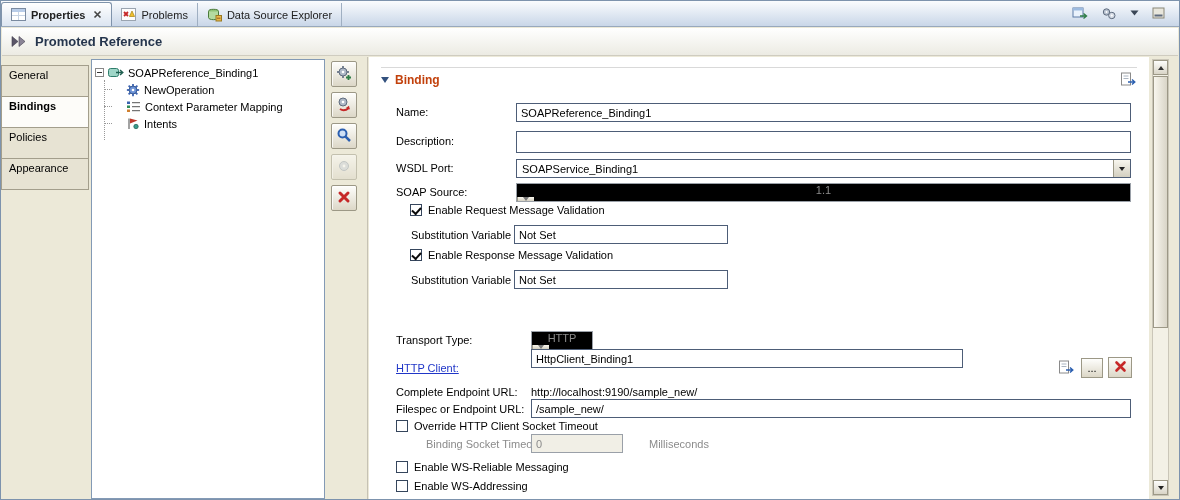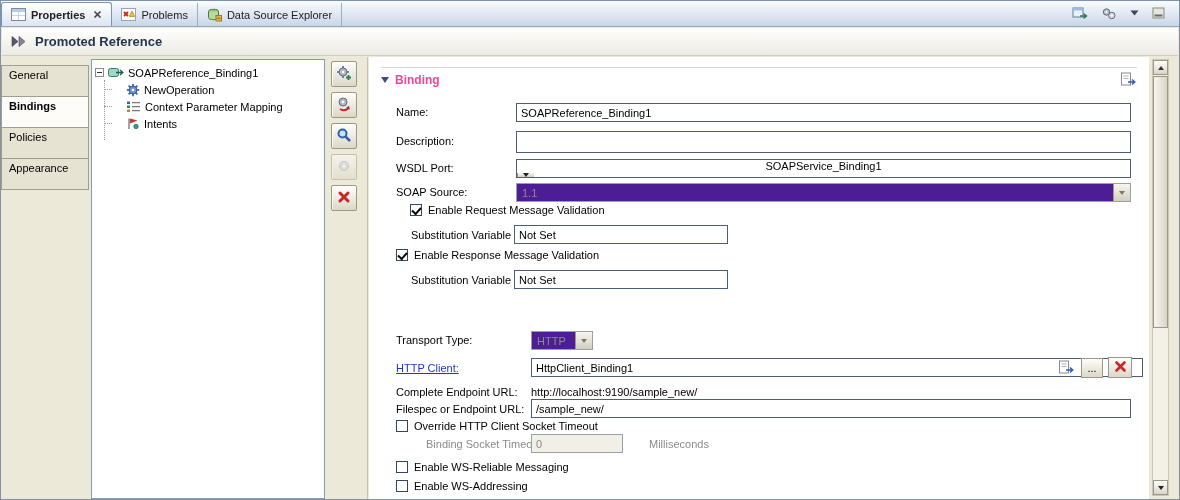--- a/index.html
+++ b/index.html
@@ -42,31 +42,31 @@
   .toolbtn{width:26px;height:26px;border:1px solid #9c9886;border-radius:2px;background:linear-gradient(#fefefc,#dcd7c7);box-shadow:inset 1px 1px 0 rgba(255,255,255,.8);display:flex;align-items:center;justify-content:center;cursor:default;}
   .toolbtn.disabled{opacity:.5;}
   .vsep{position:absolute;left:366px;top:56px;bottom:0;width:1px;background:#c6c2b4;}
 
   
   .form{position:absolute;left:368px;top:56px;width:780px;bottom:0;background:#fff;}
   .section-head{position:absolute;left:12px;width:756px;border-top:1px solid #d9d9d9;padding-top:4px;display:flex;align-items:center;gap:6px;}
   .sh-binding{top:10px;}
   .sh-transport{top:238px;}
   .twistie{width:0;height:0;border-left:4px solid transparent;border-right:4px solid transparent;border-top:6px solid #33517e;}
-  .section-title{font-size:12px;font-weight:bold;color:#ec4899;}
+  .section-title{font-size:12px;font-weight:bold;color:#c2410c;}
   .section-action{margin-left:auto;display:flex;}
   .flabel{position:absolute;white-space:nowrap;}
   .statictext{position:absolute;white-space:nowrap;}
   .txt{position:absolute;height:19px;border:1px solid #4d5d77;background:#fff;font-family:"Liberation Sans",sans-serif;font-size:11px;padding:0 4px;}
   .txt:disabled{background:#f1efe6;color:#8b8b8b;border-color:#9aa0a8;}
   .combo{position:absolute;height:19px;border:1px solid #4d5d77;background:#fff;display:flex;align-items:center;}
   .combo-val{flex:1;padding:0 5px;overflow:hidden;white-space:nowrap;}
   .combo-btn{width:17px;align-self:stretch;border-left:1px solid #9c9886;background:linear-gradient(#f8f6ee,#d3cfc0);display:flex;align-items:center;justify-content:center;}
   .darr{width:0;height:0;border-left:3px solid transparent;border-right:3px solid transparent;border-top:4px solid #222;}
-  .combo.disabled{background:#4c1d95;border-color:#9aa0a8;}
+  .combo.disabled{background:#000000;border-color:#9aa0a8;flex-direction:column;}
   .combo.disabled .combo-val{color:#8b8b8b;}
   .combo.disabled .darr{border-top-color:#777;}
   .cb{position:absolute;display:flex;align-items:center;gap:6px;cursor:default;}
   .cbbox{width:12px;height:12px;border:1px solid #35455c;background:#fff;position:relative;flex:none;}
   .cb.checked .cbbox::after{content:"";position:absolute;left:1px;top:2px;width:7px;height:4px;border-left:2px solid #0a0a0a;border-bottom:2px solid #0a0a0a;transform:rotate(-48deg);}
   .link{color:#2036c8;text-decoration:underline;}
   .gray{color:#8b8b8b;}
   .minibtn{position:absolute;width:22px;height:20px;border:1px solid #9c9886;background:linear-gradient(#fefefc,#dcd7c7);display:flex;align-items:center;justify-content:center;font-size:11px;cursor:default;}
   .iconbtn{position:absolute;display:flex;align-items:center;justify-content:center;}
   .xbtn{width:24px;height:21px;border:1px solid #9c9886;background:linear-gradient(#fefefc,#dcd7c7);}
@@ -293,21 +293,21 @@
       </span>
     </div>
 
     <span class="flabel" style="left:27px;top:49px;">Name:</span>
     <input class="txt" style="left: 147px; top: 46px; width: 615px;" value="SOAPReference_Binding1">
 
     <span class="flabel" style="left:27px;top:78px;">Description:</span>
     <input class="txt" style="left: 147px; top: 74px; width: 615px; height: 22px;" value="">
 
     <span class="flabel" style="left:27px;top:105px;">WSDL Port:</span>
-    <div class="combo" style="left:147px;top:102px;width:615px;flex-direction:column;">
+    <div class="combo" style="left:147px;top:102px;width:615px;">
       <span class="combo-val">SOAPService_Binding1</span>
       <span class="combo-btn">
           <span class="darr"></span>
         </span>
     </div>
 
     <span class="flabel" style="left:27px;top:129px;">SOAP Source:</span>
     <div class="combo disabled" style="left:147px;top:126px;width:615px;">
       <span class="combo-val">1.1</span>
       <span class="combo-btn">
@@ -316,39 +316,39 @@
     </div>
 
     <div class="cb checked" style="left:27px;top:147px;padding-left:14px;">
       <span class="cbbox"></span>
       <span>Enable Request Message Validation</span>
     </div>
 
     <span class="flabel" style="left:42px;top:172px;">Substitution Variable</span>
     <input class="txt" style="left: 145px; top: 168px; width: 214px;" value="Not Set">
 
-    <div class="cb checked" style="left:27px;top:192px;align-items:flex-end;">
+    <div class="cb checked" style="left:41px;top:192px;align-items:flex-end;">
       <span class="cbbox"></span>
       <span>Enable Response Message Validation</span>
     </div>
 
     <span class="flabel" style="left:42px;top:217px;">Substitution Variable</span>
     <input class="txt" style="left: 145px; top: 213px; width: 214px;" value="Not Set">
 
 
     <span class="flabel" style="left:27px;top:277px;">Transport Type:</span>
     <div class="combo disabled" style="left:162px;top:274px;width:62px;">
       <span class="combo-val">HTTP</span>
       <span class="combo-btn">
           <span class="darr"></span>
         </span>
     </div>
 
     <span class="flabel link" style="left:27px;top:305px;">HTTP Client:</span>
-    <input class="txt" style="left: 162px; top: 301px; width: 612px;" value="HttpClient_Binding1">
+    <input class="txt" style="left: 162px; top: 292px; width: 432px;" value="HttpClient_Binding1">
     <span class="iconbtn" style="left:687px;top:301px;width:20px;height:19px;">
       <svg width="17" height="15">
           <rect x="1.5" y="1" width="9" height="12" fill="#fff" stroke="#8a8a8a"></rect>
           <line x1="3.5" y1="4" x2="8.5" y2="4" stroke="#aab4c0"></line>
           <line x1="3.5" y1="6.5" x2="8.5" y2="6.5" stroke="#aab4c0"></line>
           <path d="M8 10 L14.5 10 M12 7.5 L14.8 10 L12 12.5" stroke="#2b5fb0" stroke-width="1.4" fill="none"></path>
         </svg>
     </span>
     <div class="minibtn" style="left:712px;top:301px;">
         <span>...</span>

